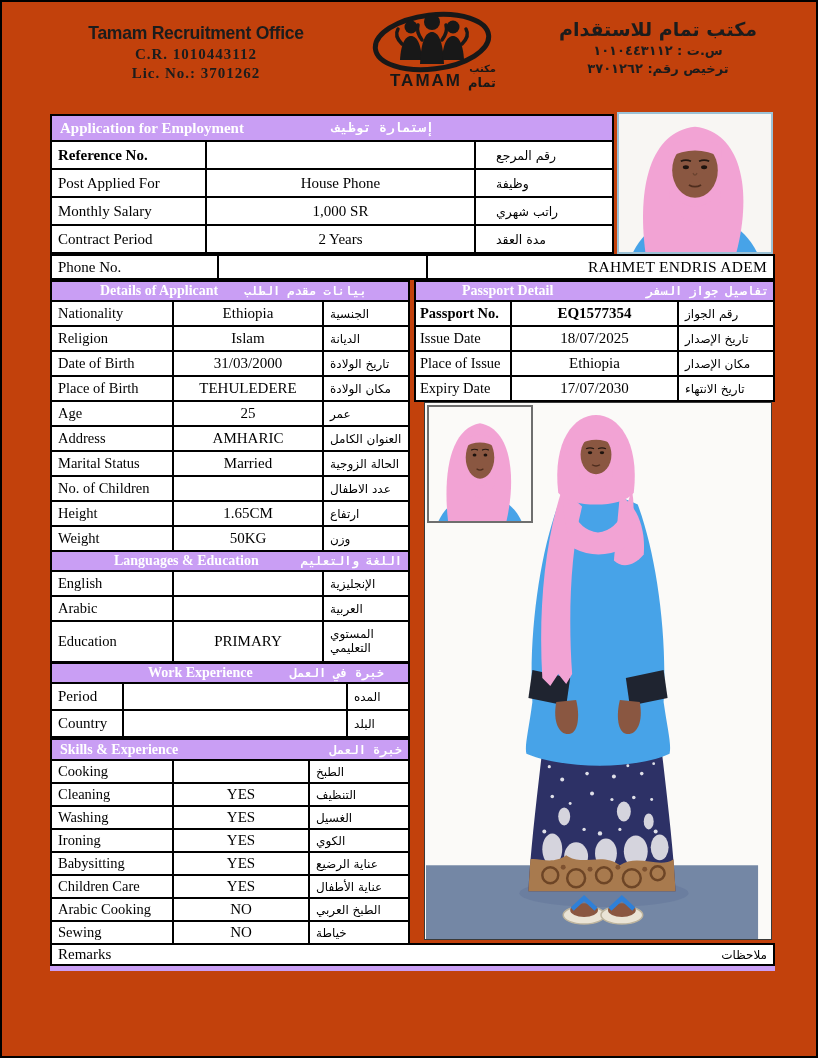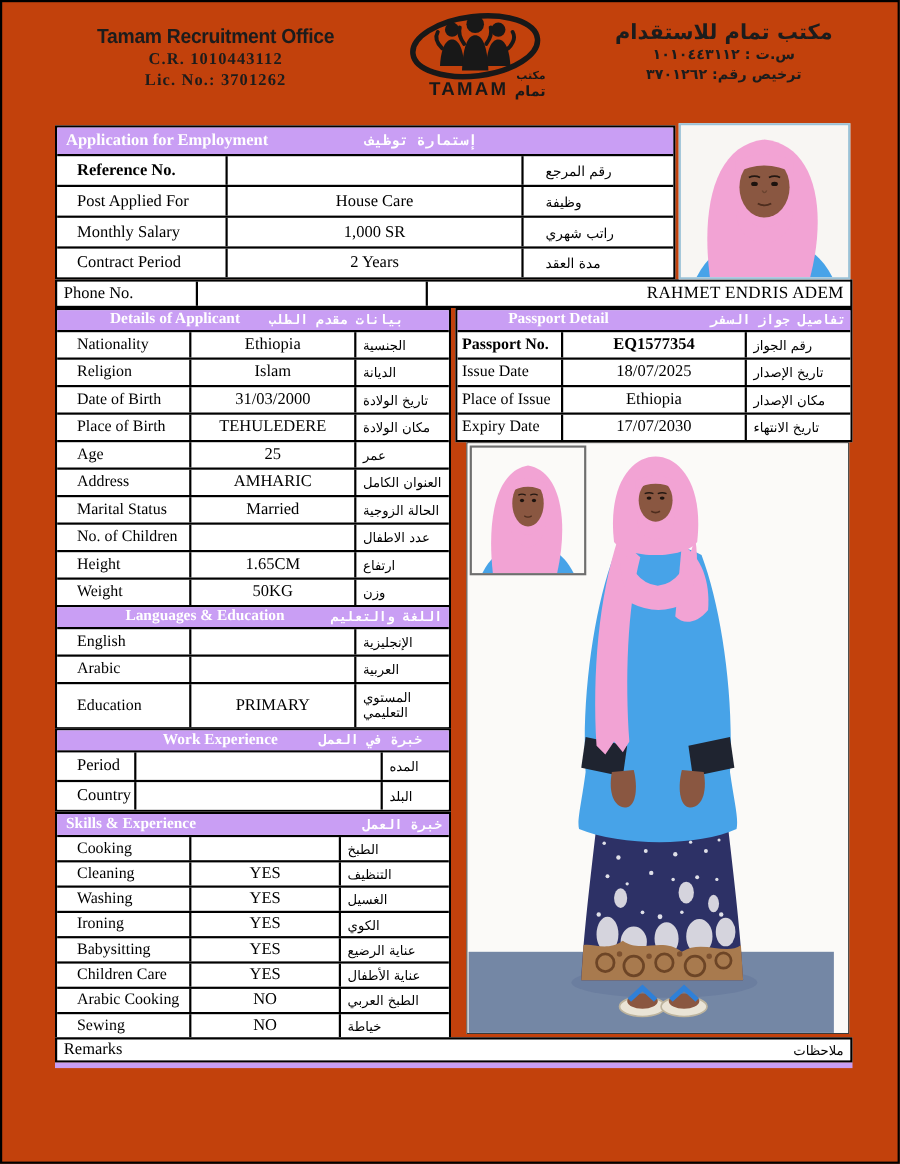--- a/index.html
+++ b/index.html
@@ -24,39 +24,39 @@
   .hdr-ar-line{font-weight:bold;font-size:13px;margin-top:3px}
 
   
   .tbl{position:absolute;border:2px solid #000;background:#fff}
   .band{position:relative;background:var(--band);color:#fff;font-weight:bold}
   .band .en{position:absolute;top:50%;transform:translateY(-50%);font-family:"Liberation Serif",serif;font-size:14px;white-space:nowrap}
   .band .ar{position:absolute;top:50%;transform:translateY(-50%);font-family:Liberation Mono, monospace;font-size:12px;white-space:nowrap}
   .row{display:flex;border-top:2px solid #000;background:#fff}
   .c{display:flex;align-items:center;overflow:hidden}
   .c + .c{border-left:2px solid #000}
-  .lbl{font-size:15px;padding-left:18px}
+  .lbl{font-size:15px;padding-left:6px}
   .val{font-size:15px;flex:1;justify-content:center;text-align:center}
   .arc{font-family:"DejaVu Sans",sans-serif;font-size:12.5px;padding-left:6px}
   .row.bold .lbl,.row.bold .val{font-weight:bold}
 
   
   #app-tbl{left:48px;top:112px;width:564px}
   #app-tbl .band{height:24px}
   #app-tbl .band .en{left:8px;font-size:15px}
   #app-tbl .band .ar{left:50%;font-size:13px}
   #app-tbl .row{height:28px}
   #app-tbl .lbl{width:153px}
   #app-tbl .arc{width:138px;padding-left:20px}
 
   
   #phone-row{position:absolute;left:48px;top:252px;width:725px;height:26px;border:2px solid #000;display:flex;background:#fff}
   #phone-row .pc{display:flex;align-items:center;overflow:hidden}
   #phone-row .pc + .pc{border-left:2px solid #000}
-  .pn-label{width:126px;font-size:15px;padding-left:6px}
+  .pn-label{width:165px;font-size:15px;padding-left:6px}
   .pn-empty{width:209px}
   .pn-name{flex:1;justify-content:flex-end;padding-right:6px;font-weight:normal;font-size:15.5px;letter-spacing:.3px}
 
   
   #det-tbl{left:48px;top:278px;width:360px}
   #det-tbl .band{height:18px}
   #det-tbl .band .en{left:48px}
   #det-tbl .band .ar{left:192px}
   #det-tbl .row{height:25px}
   #det-tbl .lbl{width:120px;font-size:14.5px}
@@ -162,21 +162,21 @@
       <span class="ar">إستمارة توظيف</span>
     </div>
 
   <div class="row bold">
         <div class="c lbl">Reference No.</div>
         <div class="c val"></div>
         <div class="c arc">رقم المرجع</div>
       </div>
       <div class="row">
         <div class="c lbl">Post Applied For</div>
-        <div class="c val">House Care</div>
+        <div class="c val">House Phone</div>
         <div class="c arc">وظيفة</div>
       </div>
       <div class="row">
         <div class="c lbl">Monthly Salary</div>
         <div class="c val">1,000 SR</div>
         <div class="c arc">راتب شهري</div>
       </div>
       <div class="row">
         <div class="c lbl">Contract Period</div>
         <div class="c val">2 Years</div>

